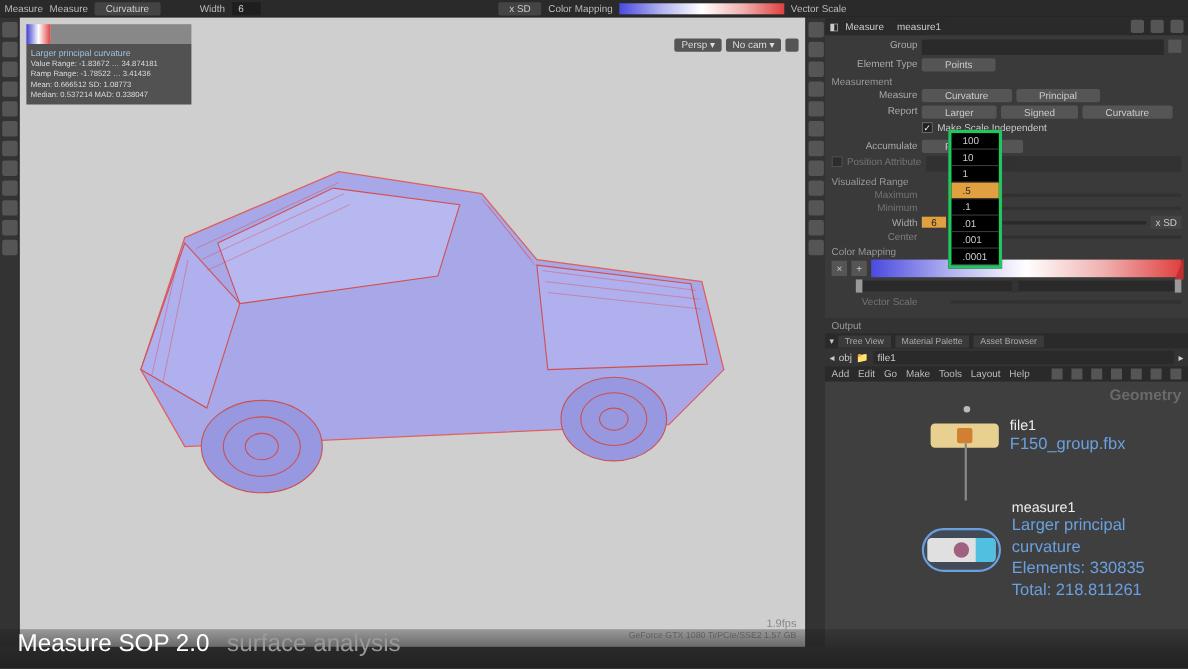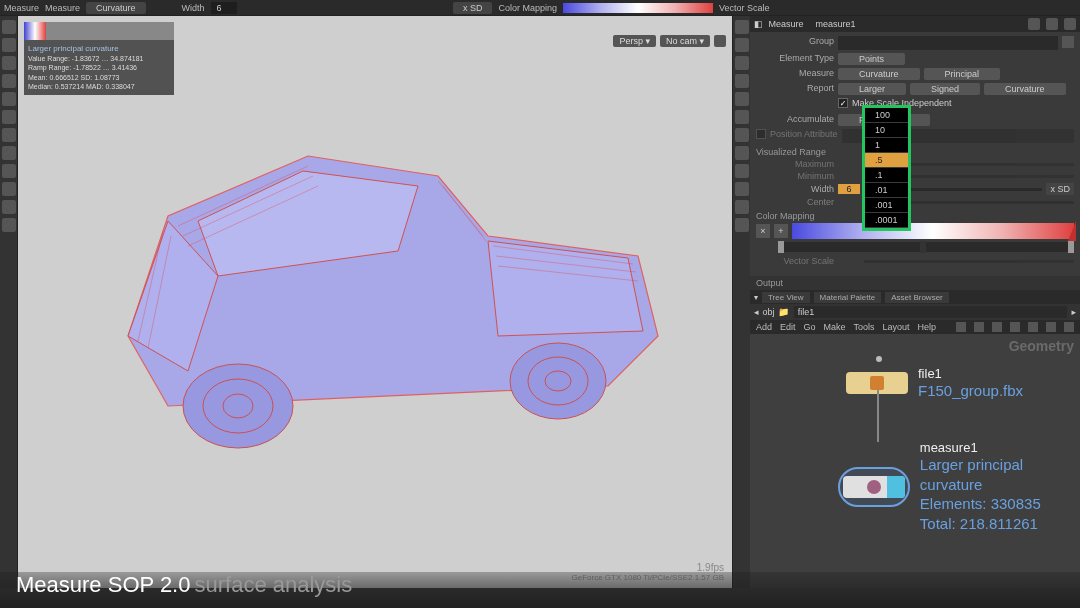--- a/index.html
+++ b/index.html
@@ -71,21 +71,21 @@
   .node.meas .ring { width: 76px; height: 40px; border: 2px solid #6aa0e0; border-radius: 20px; display: flex; align-items: center; justify-content: center; background: rgba(80,120,180,0.2); }
   .node.meas .chip { background: #e0e0e0; }
   .node.meas .chip .half { position: absolute; right: 0; top: 0; width: 18px; height: 100%; background: #50c0e0; border-radius: 0 4px 4px 0; }
   .node.meas .chip .ic { width: 14px; height: 14px; background: #a06080; border-radius: 7px; }
   .node .nlbl { color: #eee; font-size: 13px; }
   .node .nsub { color: #6aa0e0; font-size: 15px; line-height: 1.3; }
   .wire { position: absolute; width: 2px; background: #888; }
   .dot { position: absolute; width: 6px; height: 6px; background: #bbb; border-radius: 3px; }
   .caption { position: absolute; left: 0; bottom: 0; width: 100%; height: 36px; background: linear-gradient(0deg, rgba(30,30,30,0.9), rgba(30,30,30,0.3)); display: flex; align-items: flex-start; padding: 0 16px; }
   .caption .c1 { font-size: 22px; color: #fff; font-weight: 300; }
-  .caption .c2 { font-size: 22px; color: #999; font-weight: 300; margin-left: 4px; }
+  .caption .c2 { font-size: 22px; color: #999; font-weight: 300; margin-left: 16px; }
 </style>
 </head>
 <body>
 
 <div class="topbar">
   <span class="lbl">Measure</span>
   <span class="lbl">Measure</span>
   <span class="sel">Curvature</span>
   <span class="lbl" style="margin-left:30px">Width</span>
   <span class="num">6</span>
@@ -198,20 +198,21 @@
     <div class="params">
       <div class="prow">
         <span class="plbl">Group</span>
         <span class="pfield"></span>
         <span style="width:12px;height:12px;background:#555"></span>
       </div>
       <div class="prow">
         <span class="plbl">Element Type</span>
         <span class="psel">Points</span>
       </div>
+      <div class="section-lbl">Measurement</div>
       <div class="prow">
         <span class="plbl">Measure</span>
         <span class="psel">Curvature</span>
         <span class="psel">Principal</span>
       </div>
       <div class="prow">
         <span class="plbl">Report</span>
         <span class="psel">Larger</span>
         <span class="psel">Signed</span>
         <span class="psel">Curvature</span>

